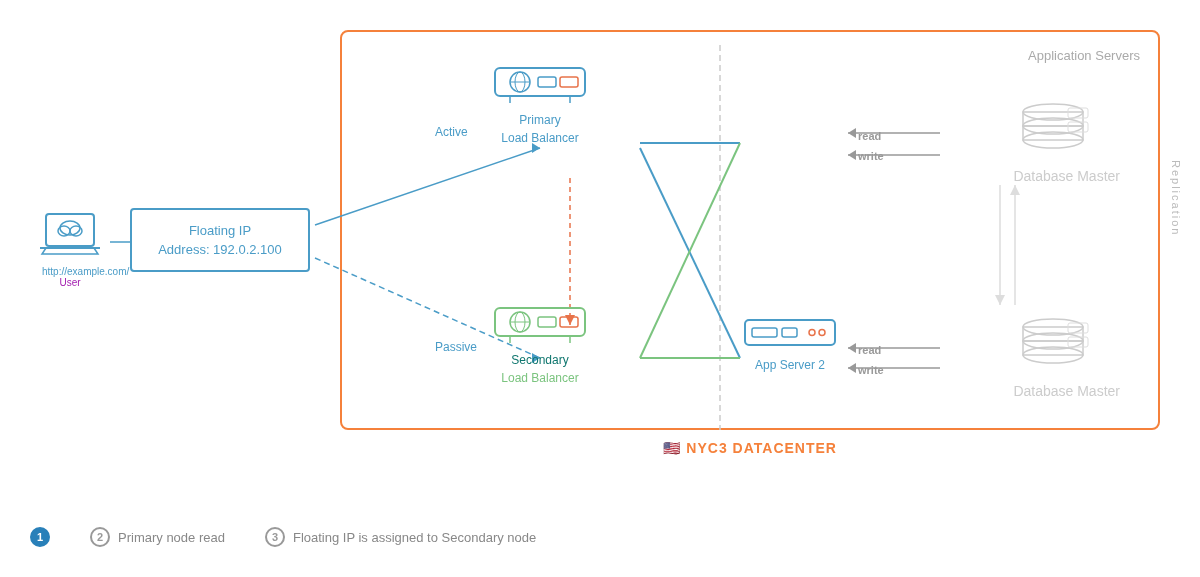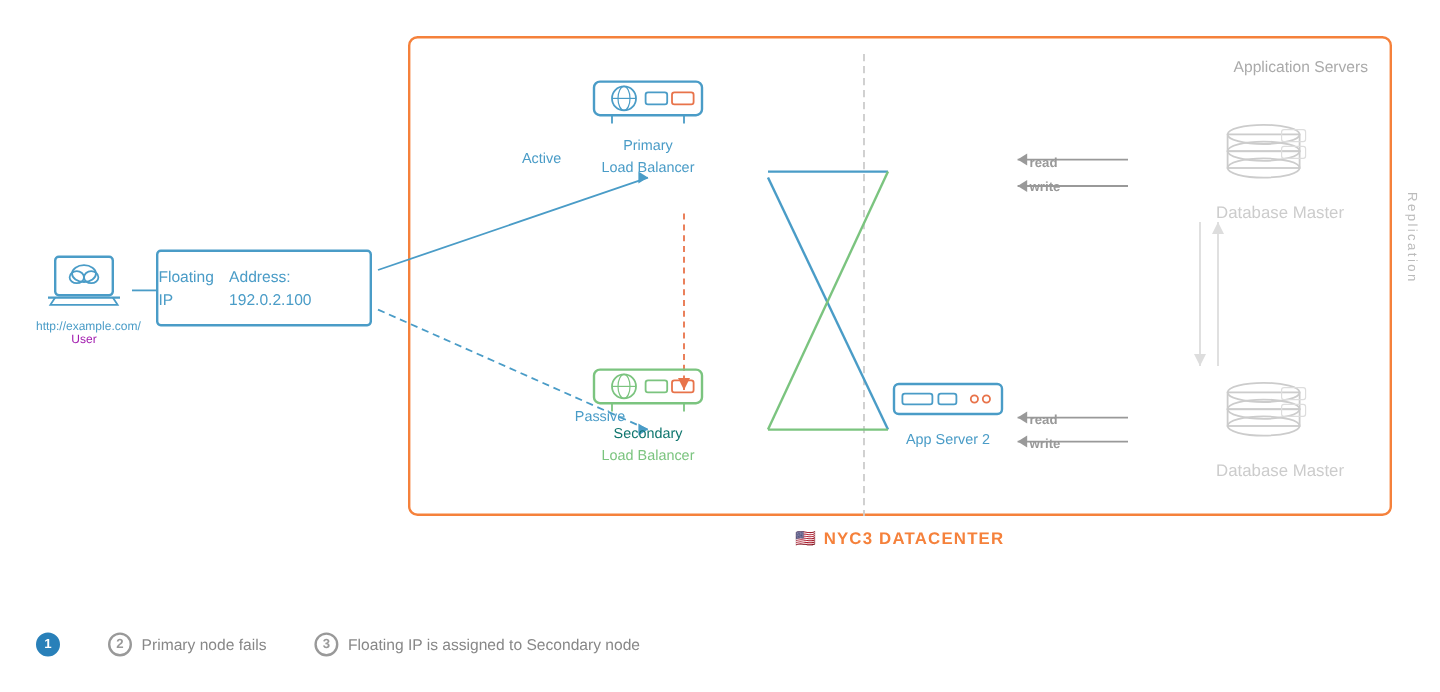--- a/index.html
+++ b/index.html
@@ -80,33 +80,34 @@
 
     .user-label {
       font-size: 10px;
       color: #a21caf;
       font-weight: 500;
     }
 
     .url-label {
       font-size: 10px;
       color: #4a9cc7;
+      margin-left: 12px;
     }
 
     
     .floating-ip-box {
       position: absolute;
       top: 208px;
       left: 130px;
       width: 180px;
       height: 64px;
       border: 2px solid #4a9cc7;
       border-radius: 4px;
       display: flex;
-      flex-direction: row;
+      flex-direction: column;
       align-items: center;
       justify-content: center;
       font-size: 13px;
       color: #4a9cc7;
       font-weight: 500;
       line-height: 1.5;
     }
 
     
     .lb-node {
@@ -197,21 +198,20 @@
       font-size: 12px;
       color: #4a9cc7;
     }
 
     .passive-label {
       position: absolute;
       top: 340px;
       left: 435px;
       font-size: 12px;
       color: #4a9cc7;
-      margin-left: 44px;
     }
 
     
     .rw-label {
       position: absolute;
       font-size: 11px;
       color: #999;
       font-weight: bold;
     }
 
@@ -433,21 +433,21 @@
     <span>🇺🇸</span>
     <span>NYC3 DATACENTER</span>
   </div>
 
   <div class="steps-container">
     <div class="step-item">
       <div class="step-badge active">1</div>
     </div>
     <div class="step-item">
       <div class="step-badge">2</div>
-      <span class="step-text">Primary node fails</span>
+      <span class="step-text">Primary node read</span>
     </div>
     <div class="step-item">
       <div class="step-badge">3</div>
       <span class="step-text">Floating IP is assigned to Secondary node</span>
     </div>
   </div>
 
 </div>
 
 </body></html>

